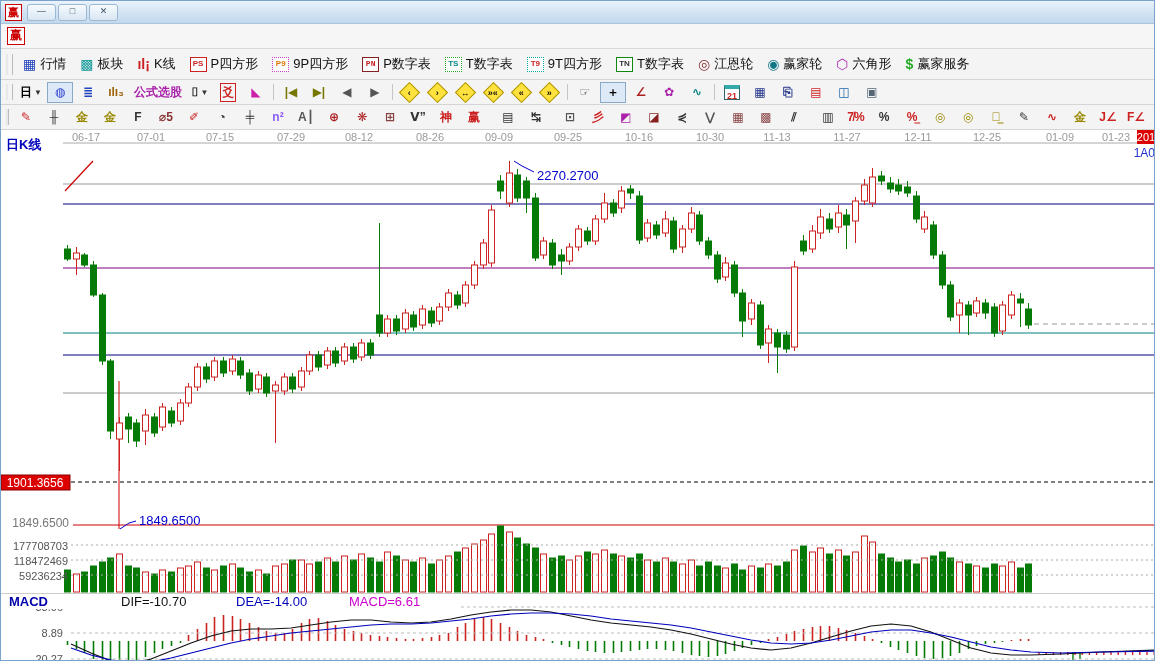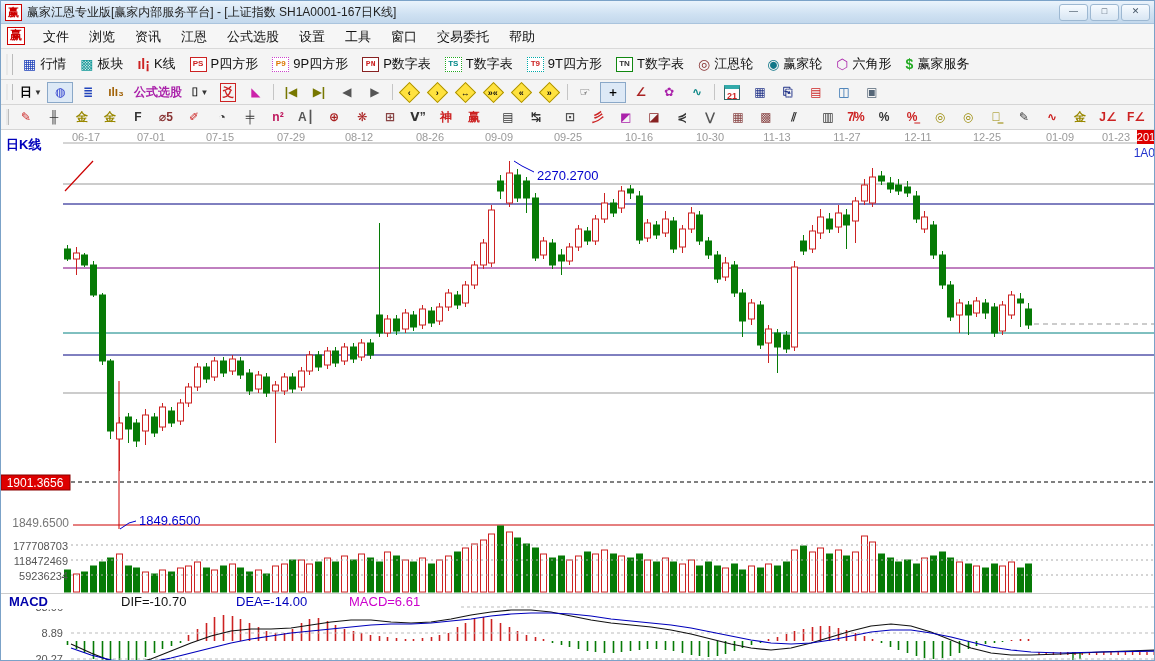--- a/index.html
+++ b/index.html
@@ -44,31 +44,29 @@
   .chart-wrap{position:relative;height:534px;background:#fff;}
   svg text{font-family:"Liberation Sans","DejaVu Sans",sans-serif;}
 </style>
 </head>
 <body>
 
 <div class="window">
 
   <div class="titlebar">
     <div class="app-icon">赢</div>
-    <div class="title-text">赢家江恩专业版[赢家内部服务平台] - [上证指数  SH1A0001-167日K线]</div>
     <div class="win-btns" id="win-btns">
         <div class="win-btn">—</div>
         <div class="win-btn">□</div>
         <div class="win-btn">✕</div>
       </div>
   </div>
 
   <div class="menubar">
     <div class="menu-icon">赢</div>
-    <span id="menu-items"><span class="menu-item">文件</span><span class="menu-item">浏览</span><span class="menu-item">资讯</span><span class="menu-item">江恩</span><span class="menu-item">公式选股</span><span class="menu-item">设置</span><span class="menu-item">工具</span><span class="menu-item">窗口</span><span class="menu-item">交易委托</span><span class="menu-item">帮助</span></span>
   </div>
 
   <div class="toolbar tb1" id="toolbar-main">
     <div class="grip"></div>
   <div class="tb-item">
         <span class="tb-glyph" style="color: rgb(34, 68, 187);">▦</span>
         <span>行情</span>
       </div>
       <div class="tb-item">
         <span class="tb-glyph" style="color: rgb(17, 153, 153);">▩</span>
@@ -252,21 +250,21 @@
       <div class="tb-btn">
         <span style="color: rgb(204, 34, 34);">✐</span>
       </div>
       <div class="tb-btn">
         <span style="color: rgb(51, 51, 51);">◔</span>
       </div>
       <div class="tb-btn">
         <span style="color: rgb(51, 51, 51);">╪</span>
       </div>
       <div class="tb-btn">
-        <span style="color: #be185d; text-align: right;">n²</span>
+        <span style="color: #8b5cf6; text-align: right;">n²</span>
       </div>
       <div class="tb-btn">
         <span style="color: rgb(85, 85, 85);">A⎮</span>
       </div>
       <div class="tb-btn">
         <span style="color: rgb(170, 34, 34);">⊕</span>
       </div>
       <div class="tb-btn">
         <span style="color: rgb(170, 34, 34);">❋</span>
       </div>

